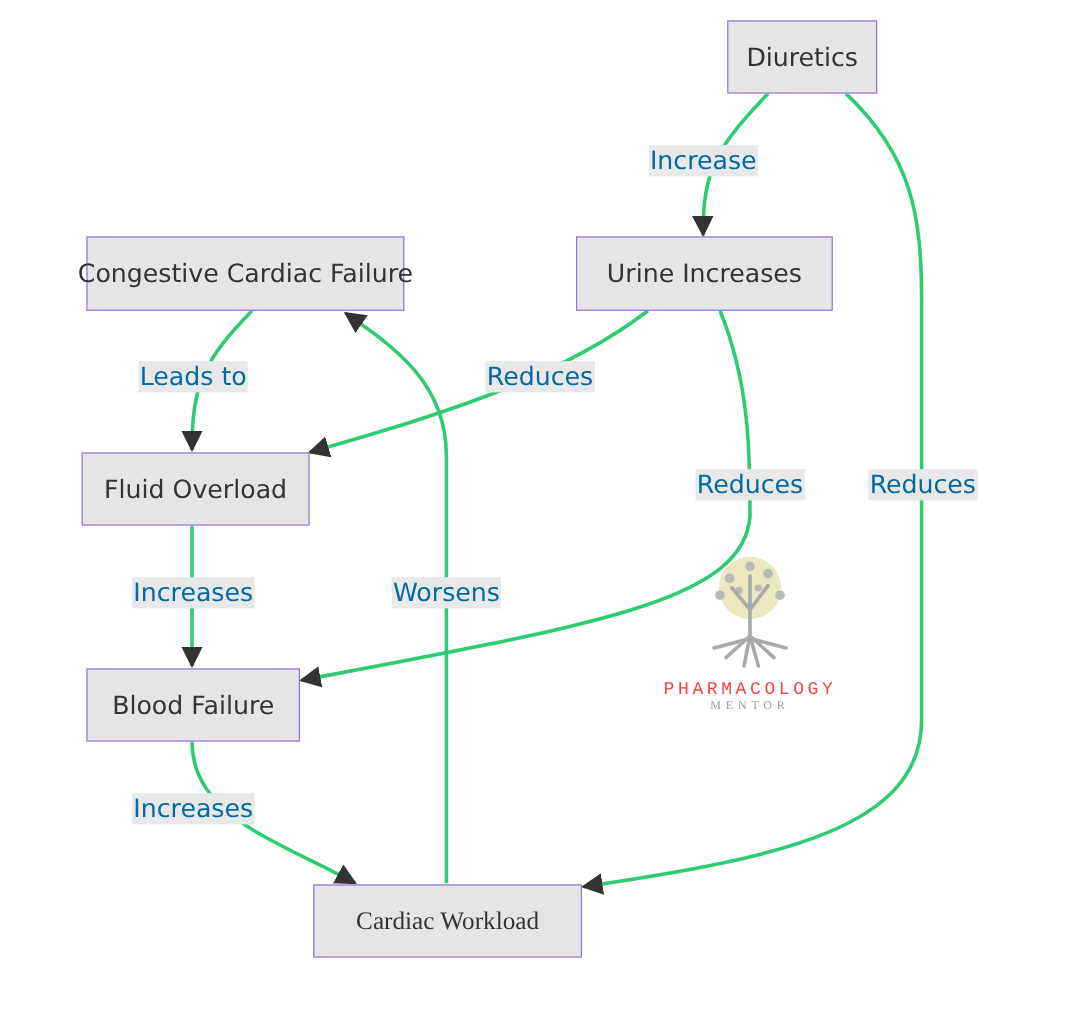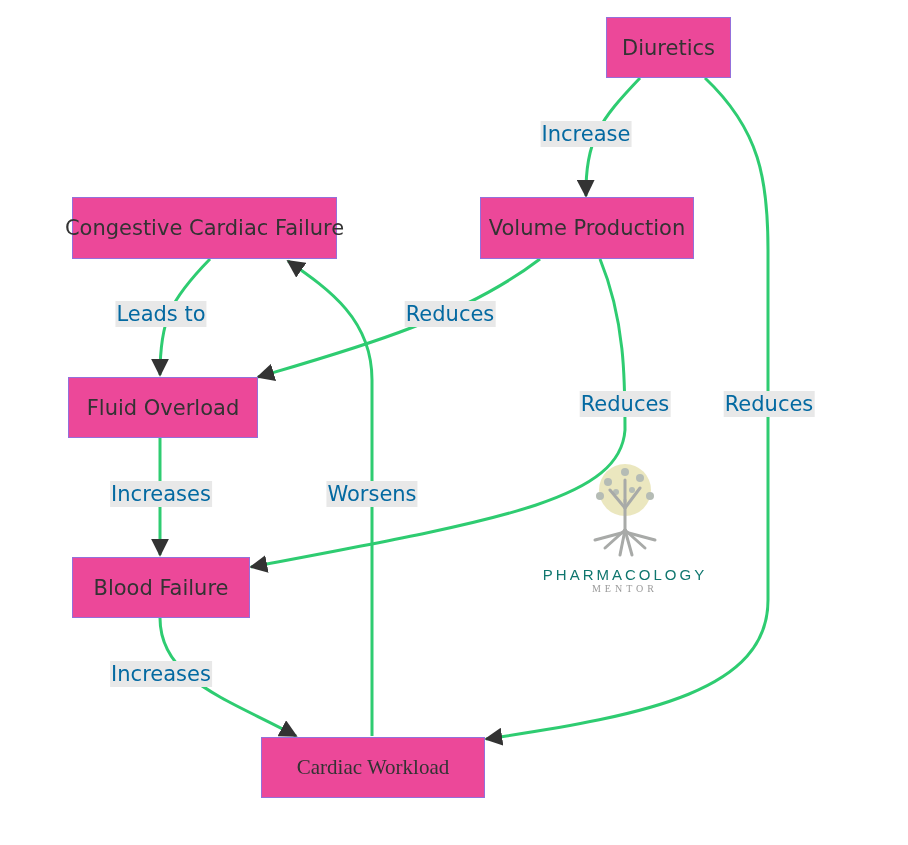--- a/index.html
+++ b/index.html
@@ -1,25 +1,25 @@
 <!DOCTYPE html>
 <html><head>
 <meta charset="utf-8">
 <style>
   html, body { margin: 0; padding: 0; background: #ffffff; }
   body { width: 908px; height: 845px; position: relative; overflow: hidden;
          font-family: "DejaVu Sans", "Liberation Sans", sans-serif; }
   svg.edges { position: absolute; left: 0; top: 0; }
-  .node { position: absolute; box-sizing: border-box; background: #ec4899;
+  .node { position: absolute; box-sizing: border-box; background: #e5e5e5;
           border: 1.5px solid #9370db; color: #333333; font-size: 21px;
           display: flex; align-items: center; justify-content: center; white-space: nowrap; }
   .elabel { position: absolute; background: #e8e8e8; color: #0369a1; font-size: 21px;
             line-height: 26px; padding: 0 1px; white-space: nowrap; transform: translate(-50%, -50%); }
   .logo { position: absolute; left: 520px; top: 460px; width: 210px; text-align: center; }
-  .logo .t1 { font-size: 15px; letter-spacing: 3px; color: #0f766e; font-family: Liberation Sans, sans-serif; margin-top: 2px; }
+  .logo .t1 { font-size: 15px; letter-spacing: 3px; color: #ef4444; font-family: Liberation Mono, monospace; margin-top: 2px; }
   .logo .t2 { font-size: 10px; letter-spacing: 4px; color: #9a9a9a; font-family: Liberation Serif, serif; }
 </style>
 </head>
 <body>
 
 <svg class="edges" width="908" height="845">
   <defs>
     <marker id="arr" viewBox="0 0 10 10" refX="9" refY="5" markerWidth="6" markerHeight="6" orient="auto">
       <path d="M0,0 L10,5 L0,10 z" fill="#333333"></path>
     </marker>
@@ -31,21 +31,21 @@
     <path d="M600,259 C625,320 625,380 625,430 C620,500 500,520 251,567" marker-end="url(#arr)"></path>
     <path d="M705,78 C760,130 768,180 768,250 L768,600 C768,690 650,715 486,739" marker-end="url(#arr)"></path>
     <path d="M160,438 L160,555" marker-end="url(#arr)"></path>
     <path d="M372,736 L372,380 C372,320 330,290 288,261" marker-end="url(#arr)"></path>
     <path d="M160,618 C160,680 230,700 296,736" marker-end="url(#arr)"></path>
   </g>
 </svg>
 
 <div class="node" style="left:606px;top:17px;width:125px;height:61px;">Diuretics</div>
 <div class="node" style="left:72px;top:197px;width:265px;height:62px;">Congestive Cardiac Failure</div>
-<div class="node" style="left:480px;top:197px;width:214px;height:62px;">Volume Production</div>
+<div class="node" style="left:480px;top:197px;width:214px;height:62px;">Urine Increases</div>
 <div class="node" style="left:68px;top:377px;width:190px;height:61px;">Fluid Overload</div>
 <div class="node" style="left:72px;top:557px;width:178px;height:61px;">Blood Failure</div>
 <div class="node" style="left:261px;top:737px;width:224px;height:61px;font-family:Liberation Serif, serif;">Cardiac Workload</div>
 
 <div class="elabel" style="left:586px;top:134px;">Increase</div>
 <div class="elabel" style="left:161px;top:314px;">Leads to</div>
 <div class="elabel" style="left:450px;top:314px;">Reduces</div>
 <div class="elabel" style="left:625px;top:404px;">Reduces</div>
 <div class="elabel" style="left:769px;top:404px;">Reduces</div>
 <div class="elabel" style="left:161px;top:494px;">Increases</div>

